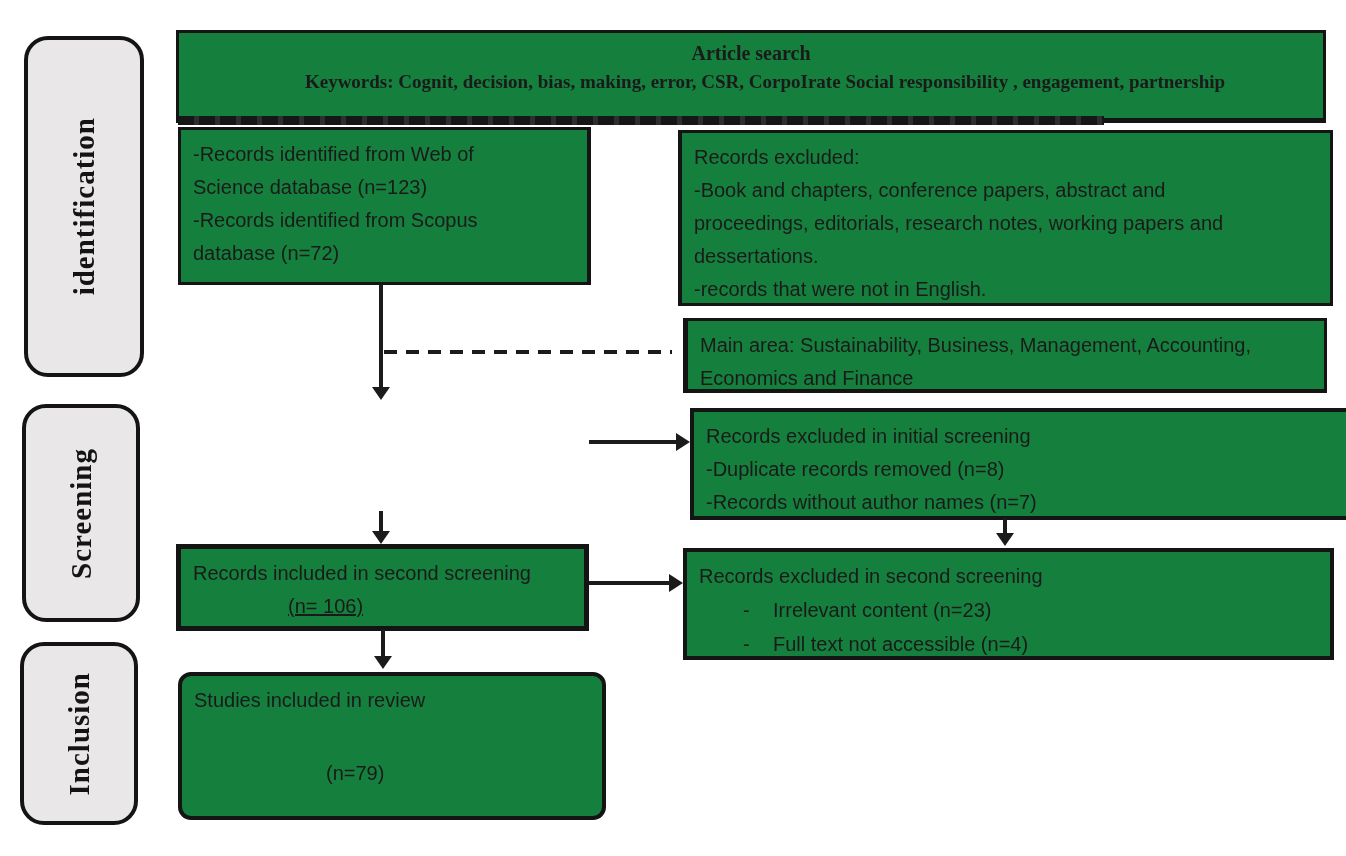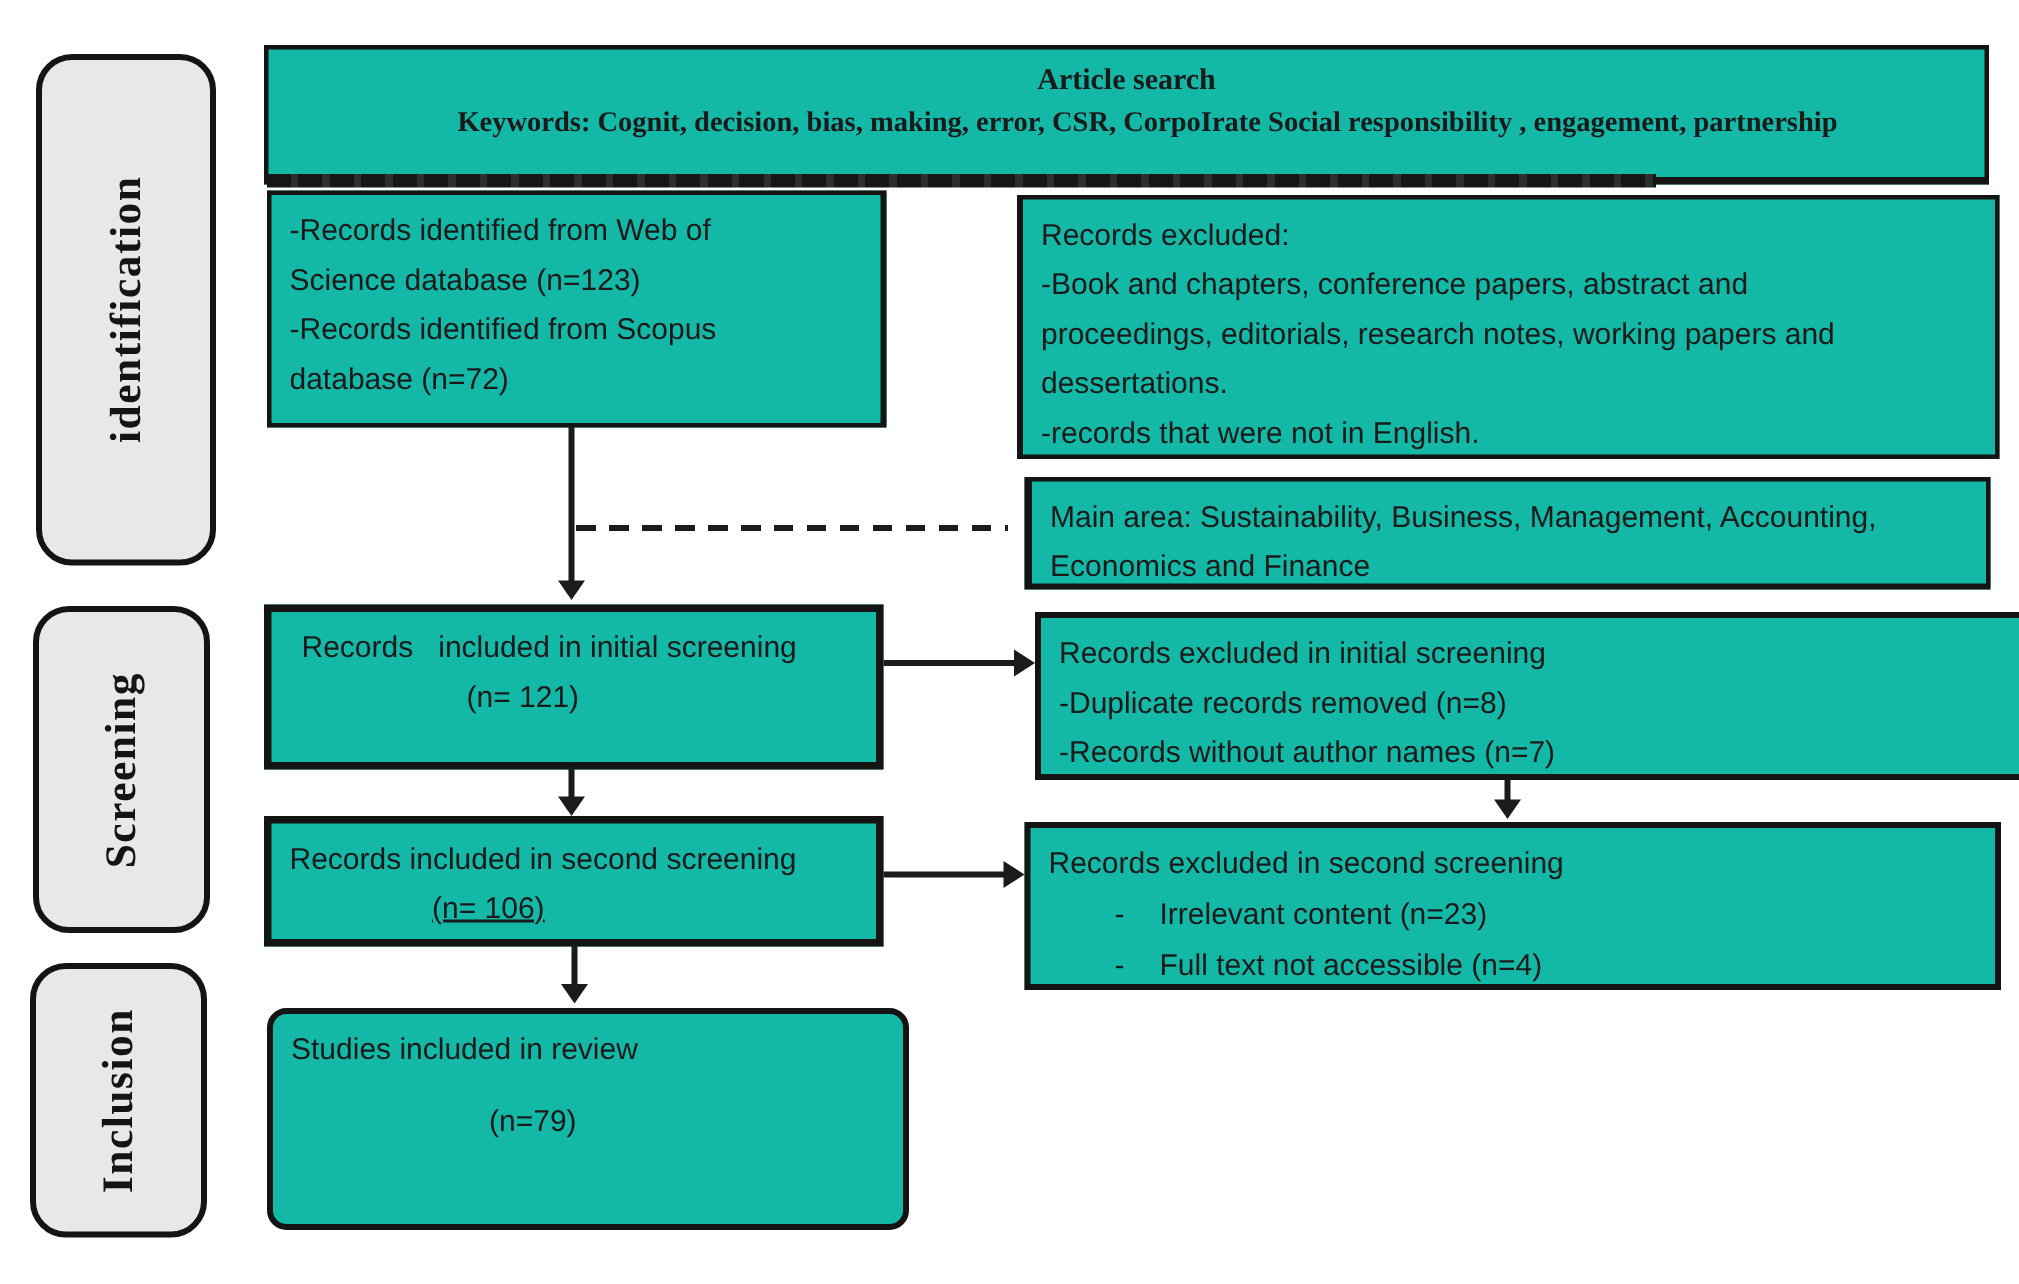--- a/index.html
+++ b/index.html
@@ -7,21 +7,21 @@
         font-family:"Liberation Sans",sans-serif;color:#1a1a1a;}
 
   
   .stage{position:absolute;box-sizing:border-box;background:#e9e7e8;border:4px solid #141414;
          border-radius:24px;display:flex;align-items:center;justify-content:center;}
   .stage-label{writing-mode:vertical-rl;transform:rotate(180deg);
                font-family:"Liberation Serif",serif;font-weight:bold;font-size:29px;
                letter-spacing:1px;color:#141414;}
 
   
-  .fbox{position:absolute;box-sizing:border-box;background:#14b8a6;border:3px solid #141414;}
+  .fbox{position:absolute;box-sizing:border-box;background:#15803d;border:3px solid #141414;}
   .pad{padding:8px 12px;}
   .line{font-size:20px;line-height:33px;white-space:pre-wrap;}
 
   
   #search-box{left:176px;top:30px;width:1150px;height:93px;border-bottom-width:5px;
               text-align:center;font-family:"Liberation Serif",serif;font-weight:bold;}
   #search-box .t1{font-size:20px;margin-top:9px;}
   #search-box .t2{font-size:19px;margin-top:6px;white-space:nowrap;margin-left:28px;}
   #obscured-band{position:absolute;left:178px;top:116px;width:926px;height:9px;
                  background:repeating-linear-gradient(90deg,#161616 0 16px,#2e2e2e 16px 21px);}
@@ -31,21 +31,21 @@
   #box-excluded-records{left:678px;top:130px;width:655px;height:176px;border-left-width:4px;}
   #box-main-area{left:683px;top:318px;width:644px;height:75px;border-left-width:5px;border-bottom-width:4px;}
   #box-initial-screening{left:176px;top:403px;width:413px;height:110px;border-width:5px;}
   #box-excluded-initial{left:690px;top:408px;width:722px;height:112px;border-width:4px;}
   #box-second-screening{left:176px;top:544px;width:413px;height:87px;border-width:5px;}
   #box-excluded-second{left:683px;top:548px;width:651px;height:112px;border-width:4px;}
   #box-included-review{left:178px;top:672px;width:428px;height:148px;border-width:4px;border-radius:13px;}
 
   .count-indent1{padding-left:118px;}
   .count-indent2{padding-left:95px;text-decoration:underline;}
-  .count-indent3{padding-left:132px;margin-top:15px;}
+  .count-indent3{padding-left:132px;margin-top:40px;}
 
   .dash-row{display:flex;font-size:20px;line-height:34px;}
   .dash-row .dash{width:30px;padding-left:44px;}
 
   
   .vline{position:absolute;width:4px;background:#1b1b1b;}
   .hline{position:absolute;height:4px;background:#1b1b1b;}
   .dashline{position:absolute;height:4px;
             background:repeating-linear-gradient(90deg,#1b1b1b 0 13px,transparent 13px 22px);}
   .arr-down{position:absolute;width:0;height:0;border-left:9px solid transparent;
@@ -87,24 +87,20 @@
     <div class="line">proceedings, editorials, research notes, working papers and</div>
     <div class="line">dessertations.</div>
     <div class="line">-records that were not in English.</div>
   </div>
 
   <div class="fbox pad" id="box-main-area">
     <div class="line">Main area: Sustainability, Business, Management, Accounting,</div>
     <div class="line">Economics and Finance</div>
   </div>
 
-  <div class="fbox pad" id="box-initial-screening">
-    <div class="line" style="padding-left:8px;">Records   included in initial screening</div>
-    <div class="line count-indent1">(n= 121)</div>
-  </div>
 
   <div class="fbox pad" id="box-excluded-initial">
     <div class="line">Records excluded in initial screening</div>
     <div class="line">-Duplicate records removed (n=8)</div>
     <div class="line">-Records without author names (n=7)</div>
   </div>
 
   <div class="fbox pad" id="box-second-screening">
     <div class="line">Records included in second screening</div>
     <div class="line count-indent2">(n= 106)</div>

